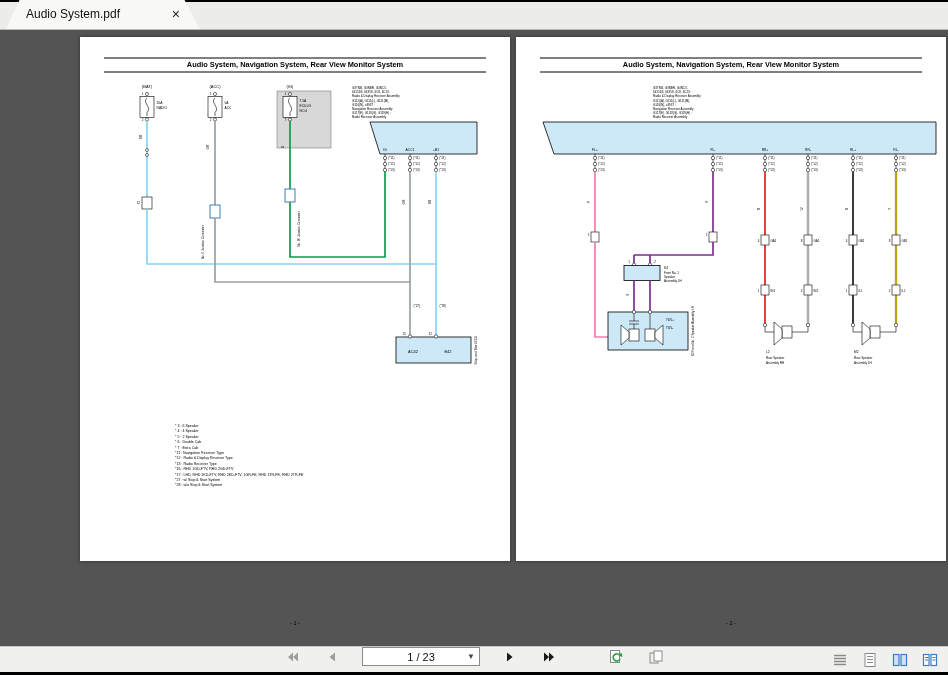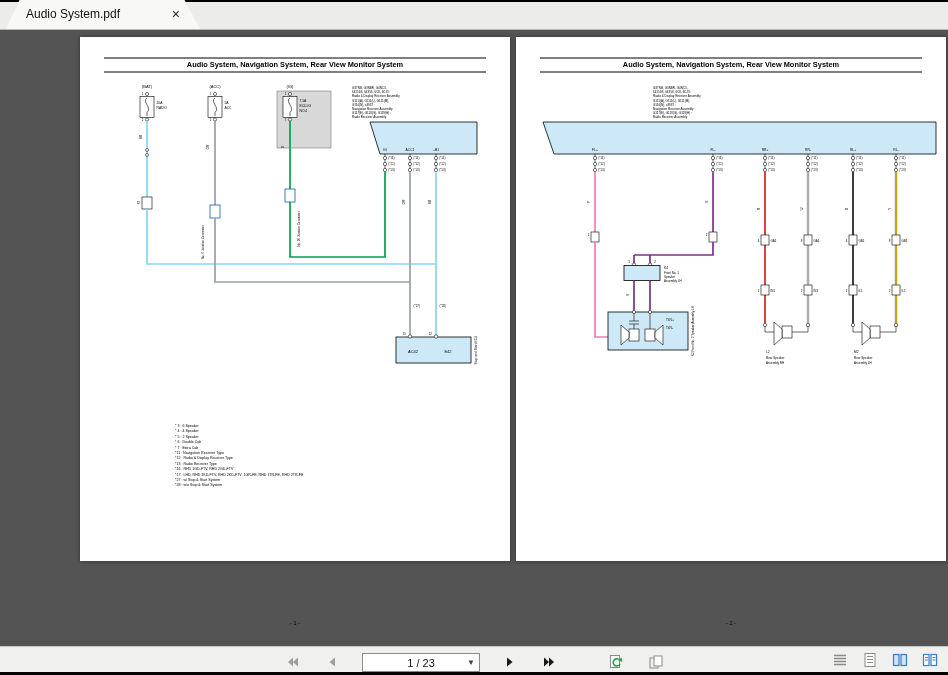--- a/index.html
+++ b/index.html
@@ -20,21 +20,21 @@
   .t3{font-size:3px}.t32{font-size:3.3px}.t36{font-size:3.6px}.t4{font-size:4px}.t55{font-size:5.5px}
   .mid{text-anchor:middle}.end{text-anchor:end}
   .k{stroke:#000;stroke-width:0.6;fill:none}
   .rule{stroke:#000;stroke-width:1}
   .box{fill:#fff;stroke:#000;stroke-width:0.6}
   .jbox{fill:#fff;stroke:#2a6fb5;stroke-width:0.9}
   .blue-box{fill:#cde9f8;stroke:#000;stroke-width:0.8}
   .pin{fill:#fff;stroke:#000;stroke-width:0.55}
   .wire{fill:none;stroke-width:1.7;stroke-linecap:butt}
   .toolbar{height:26px;background:#f0f0ee;border-top:1px solid #c6c6c4;position:relative}
-  .tb-center{position:absolute;left:50%;top:0;height:100%;transform:translateX(-50%);display:flex;align-items:flex-end;gap:20px}
+  .tb-center{position:absolute;left:50%;top:0;height:100%;transform:translateX(-50%);display:flex;align-items:flex-start;gap:20px}
   .tb-right{position:absolute;right:8px;top:0;height:100%;display:flex;align-items:center;gap:10px}
   .tb-btn{background:none;border:none;width:20px;height:20px;display:flex;align-items:center;justify-content:center;padding:0;cursor:default}
   .page-box{width:118px;height:19px;border:1px solid #8b8b8b;background:#fff;display:flex;align-items:center;justify-content:center;position:relative;font-size:11px;color:#111}
   .caret{position:absolute;right:4px;top:4px;font-size:8px;color:#444}
   .bottom-strip{height:3px;background:#000}
 </style>
 </head>
 <body>
 
 <div class="top-strip"></div>

